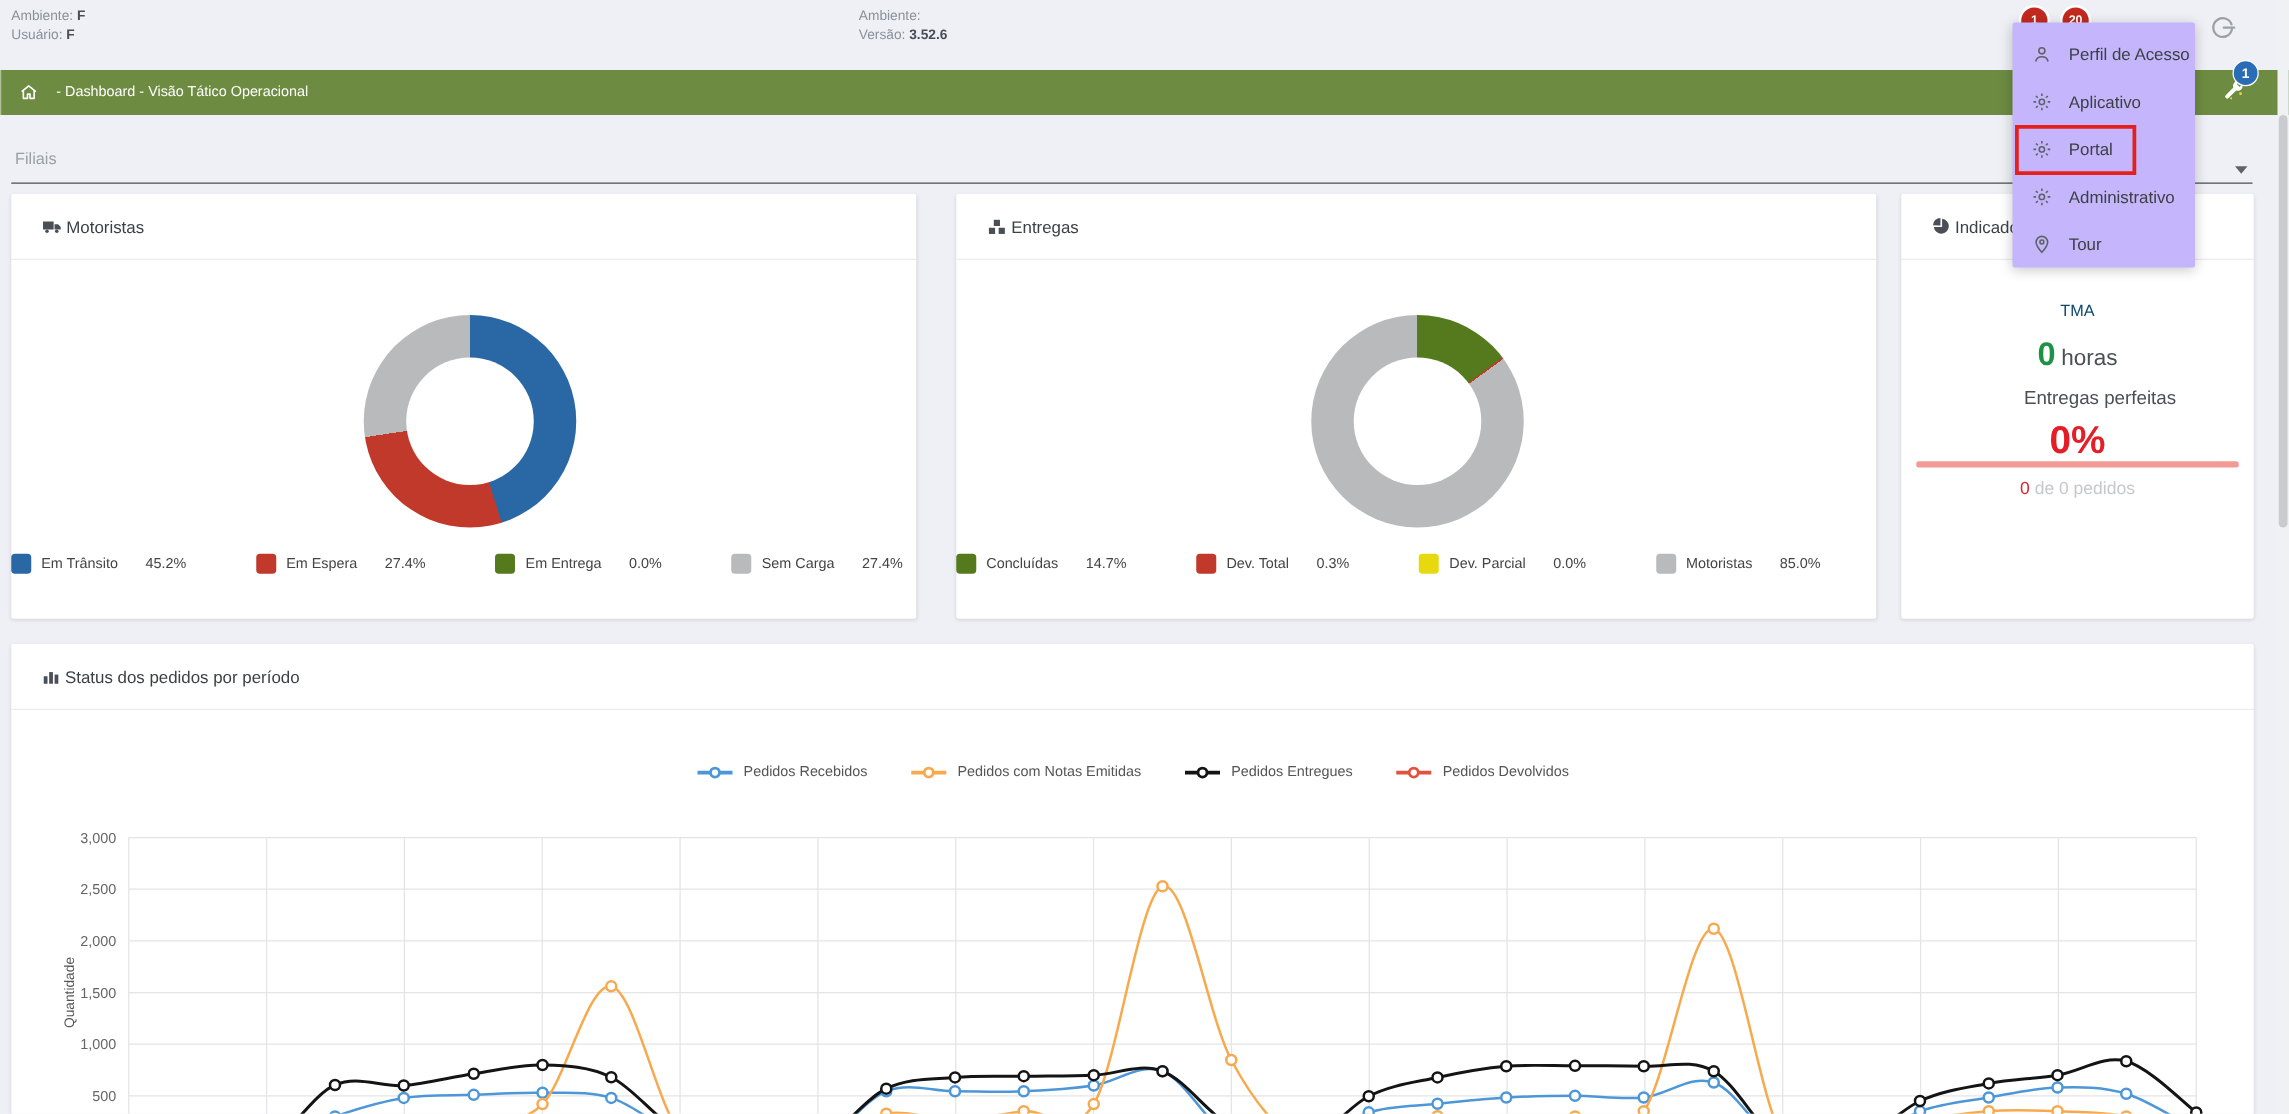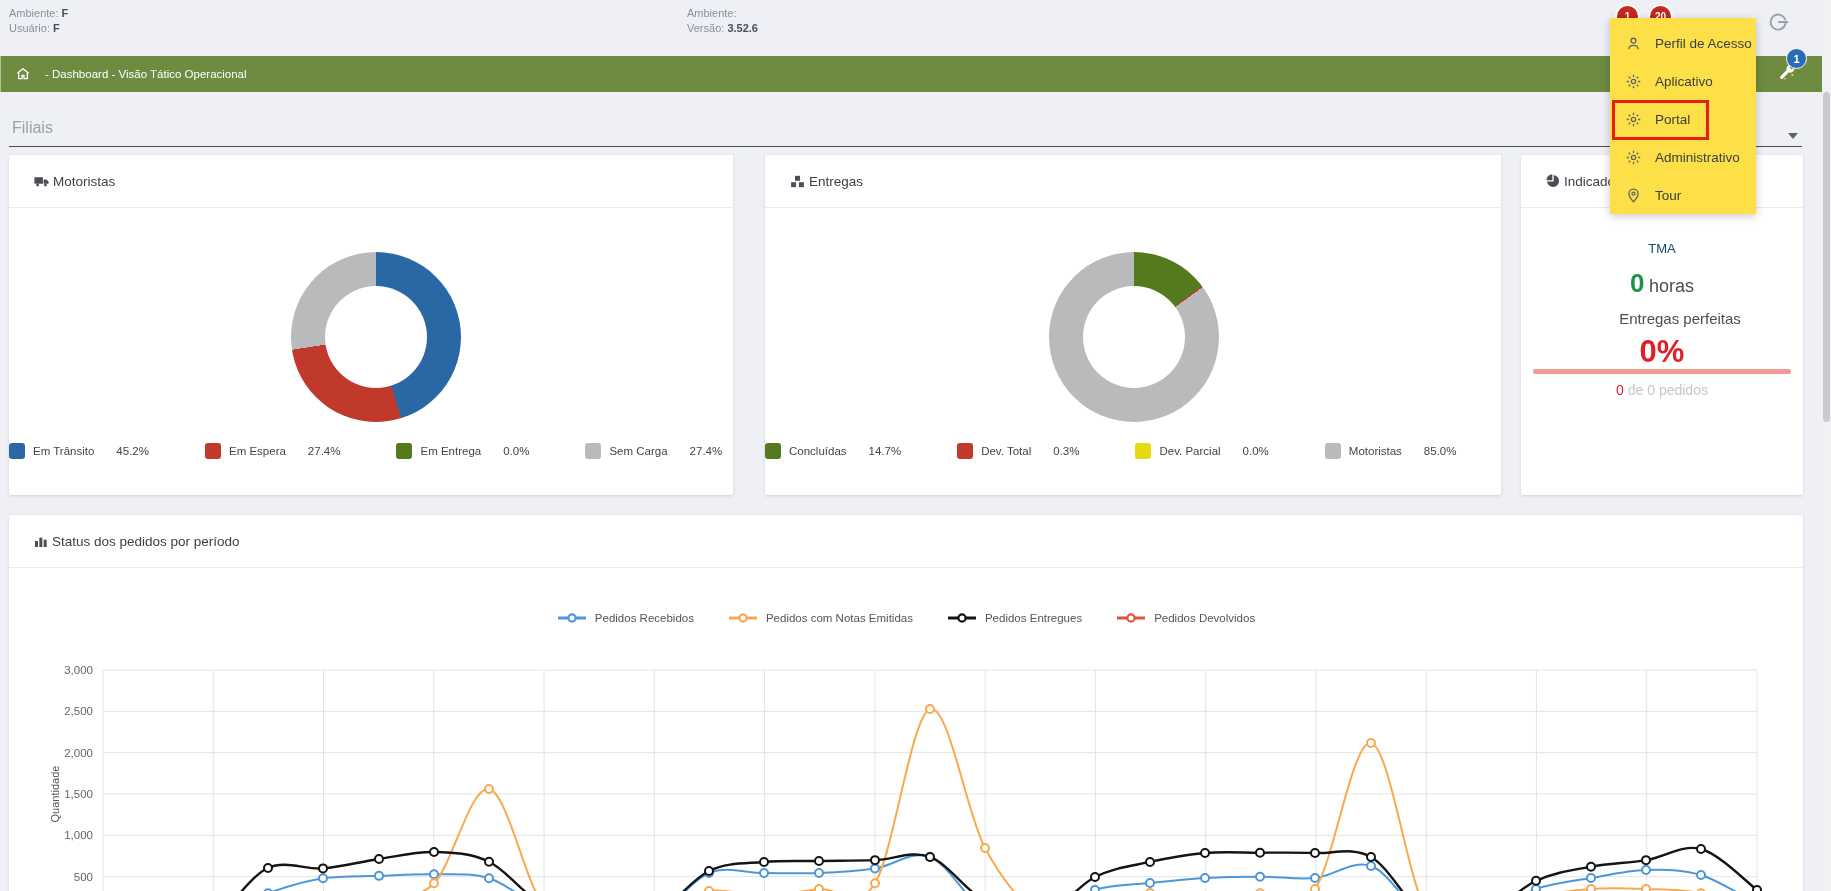--- a/index.html
+++ b/index.html
@@ -24,21 +24,21 @@
   #app-title { font-size:17px; font-weight:700; padding-left:12px; width:196px; }
   .vdiv { width:1px; height:36px; background:rgba(255,255,255,.45); }
   #crumb-home { margin-left:14px; margin-right:14px; cursor:pointer; display:flex; }
   #breadcrumb { font-size:11.5px; }
   #tools-icon { position:absolute; right:34px; top:62px; cursor:pointer; }
   #tools-badge { position:absolute; right:24px; top:48px; width:21px; height:21px;
     border-radius:50%; background:#2a6db6; color:#fff; font-size:11px; font-weight:700;
     display:flex; align-items:center; justify-content:center; border:1px solid #fff; }
 
   
-  #filiais-label { left:12px; top:119px; font-size:16px; color:#9aa0a6; }
+  #filiais-label { left:12px; top:119px; font-size:13px; color:#9aa0a6; }
   #filiais-line { left:9px; top:146px; width:1793px; height:1px; background:#4a4d52; }
   #filiais-caret { left:1788px; top:133px; width:0; height:0;
     border-left:5px solid transparent; border-right:5px solid transparent;
     border-top:6px solid #5f6368; }
   #filiais-select { left:9px; top:100px; width:1793px; height:47px; cursor:pointer; }
 
   
   .card { background:#fff; box-shadow:0 1px 3px rgba(60,64,67,.16); border-radius:2px; }
   .card-header { height:53px; display:flex; align-items:center; padding-left:24px;
     border-bottom:1px solid #ececec; font-size:13.5px; color:#3b3f46; }
@@ -60,21 +60,21 @@
   #tma-value-row { left:1521px; top:268px; width:282px; }
   #tma-value-row .v { color:#1d9244; font-size:26px; font-weight:700; }
   #tma-value-row .u { color:#4a4f57; font-size:18px; }
   #perf-label { left:1521px; top:310px; width:282px; font-size:15px; color:#4a4f57;padding-left:36px; }
   #perf-value { left:1521px; top:334px; width:282px; font-size:31px; font-weight:800; color:#e41e26; }
   #perf-bar { left:1533px; top:369px; width:258px; height:5px; background:#f19a96; border-radius:2px; }
   #perf-sub { left:1521px; top:382px; width:282px; font-size:14px; color:#c5c7ca; }
   #perf-sub .r { color:#e41e26; }
 
   
-  #menu-panel { left:1610px; top:18px; width:146px; height:196px; background:#fde047;
+  #menu-panel { left:1610px; top:18px; width:146px; height:196px; background:#c4b5fd;
     box-shadow:0 2px 10px rgba(0,0,0,.22); border-radius:2px; z-index:10; padding-top:6px; }
   .menu-item { height:38px; display:flex; align-items:center; padding-left:14px;
     cursor:pointer; }
   .menu-item .mi-icon { width:18px; height:18px; margin-right:13px; display:flex;
     align-items:center; justify-content:center; }
   .menu-item .mi-label { font-size:13.5px; color:#3c4043; }
   #menu-highlight { left:1612px; top:100px; width:97px; height:40px;
     border:3px solid #e3201b; z-index:11; pointer-events:none; }
 
   

